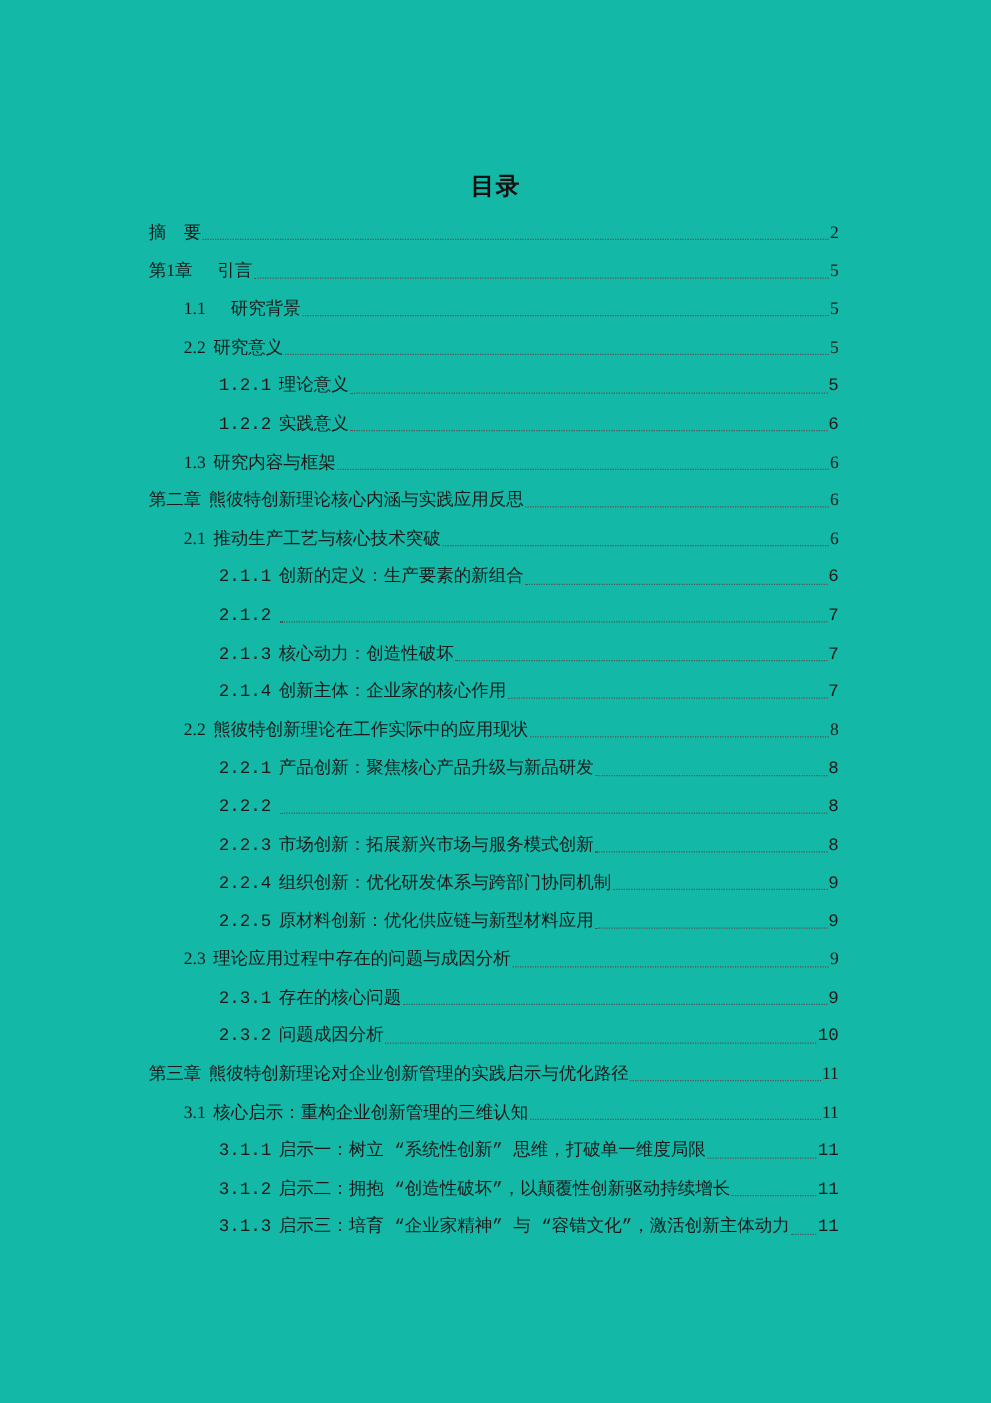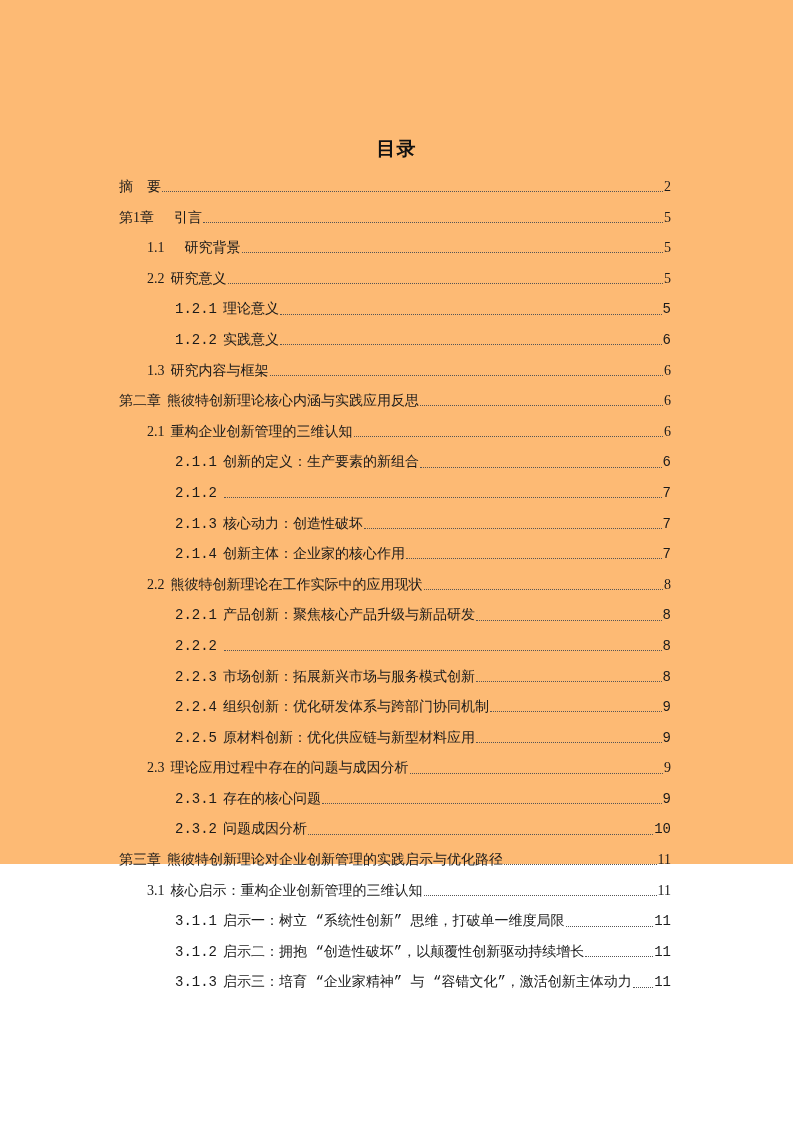--- a/index.html
+++ b/index.html
@@ -1,18 +1,18 @@
 <!DOCTYPE html>
 <html><head>
 <meta charset="utf-8">
 <style>
   html, body { margin: 0; padding: 0; background: #ffffff; }
   body { width: 793px; height: 1122px; position: relative; overflow: hidden;
          font-family: "Liberation Serif", "DejaVu Serif", serif; color: #1a1a1a; }
-  .page { position: absolute; left: 0; top: 0; width: 793px; height: 864px; background: #fdba74; }
+  .page { position: absolute; left: 0; top: 0; width: 793px; height: 1122px; background: #14b8a6; }
   .title { position: absolute; left: 0; right: 0; top: 136px; text-align: center;
            font-family: "DejaVu Sans", "Liberation Sans", sans-serif; font-weight: bold;
            font-size: 19px; letter-spacing: 1px; color: #111; }
   .toc { position: absolute; left: 119px; top: 172px; width: 552px; }
   .row { display: flex; align-items: baseline; height: 30.6px; line-height: 30.6px;
          font-size: 14px; white-space: nowrap; }
   .row.l1 { padding-left: 28px; }
   .row.l2 { padding-left: 56px; font-family: Liberation Mono, monospace; }
   .num { margin-right: 6px; }
   .label { flex: 0 0 auto; }
@@ -69,21 +69,21 @@
     <span class="page-no">6</span>
   </div>
       <div class="row l0">
     <span class="num">第二章</span>
     <span class="label">熊彼特创新理论核心内涵与实践应用反思</span>
     <span class="dots"></span>
     <span class="page-no">6</span>
   </div>
       <div class="row l1">
     <span class="num">2.1</span>
-    <span class="label">重构企业创新管理的三维认知</span>
+    <span class="label">推动生产工艺与核心技术突破</span>
     <span class="dots"></span>
     <span class="page-no">6</span>
   </div>
       <div class="row l2">
     <span class="num">2.1.1</span>
     <span class="label">创新的定义：生产要素的新组合</span>
     <span class="dots"></span>
     <span class="page-no">6</span>
   </div>
       <div class="row l2">

